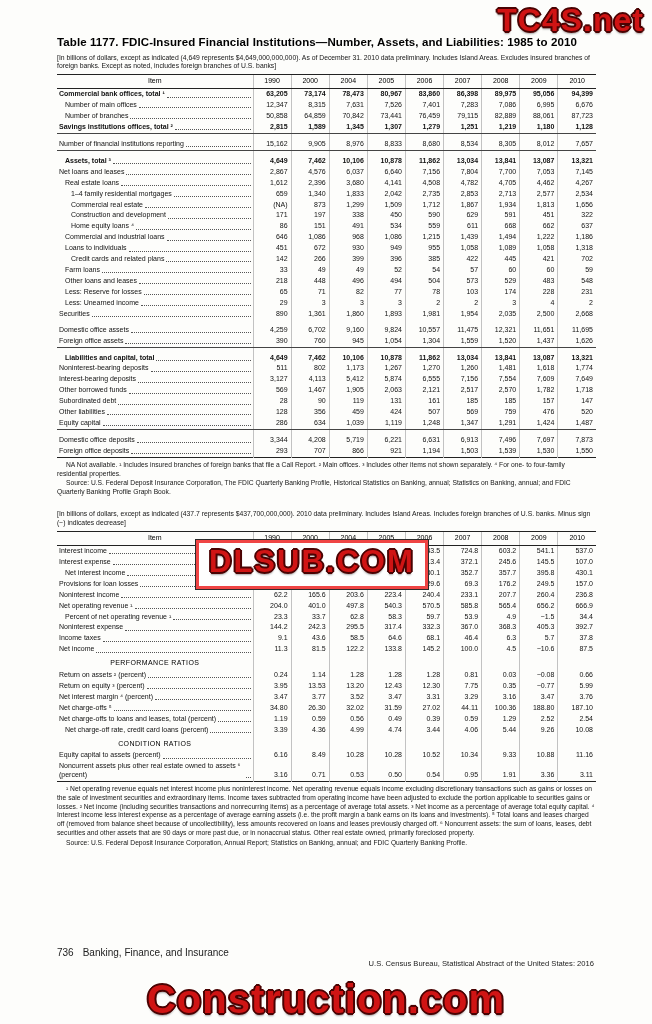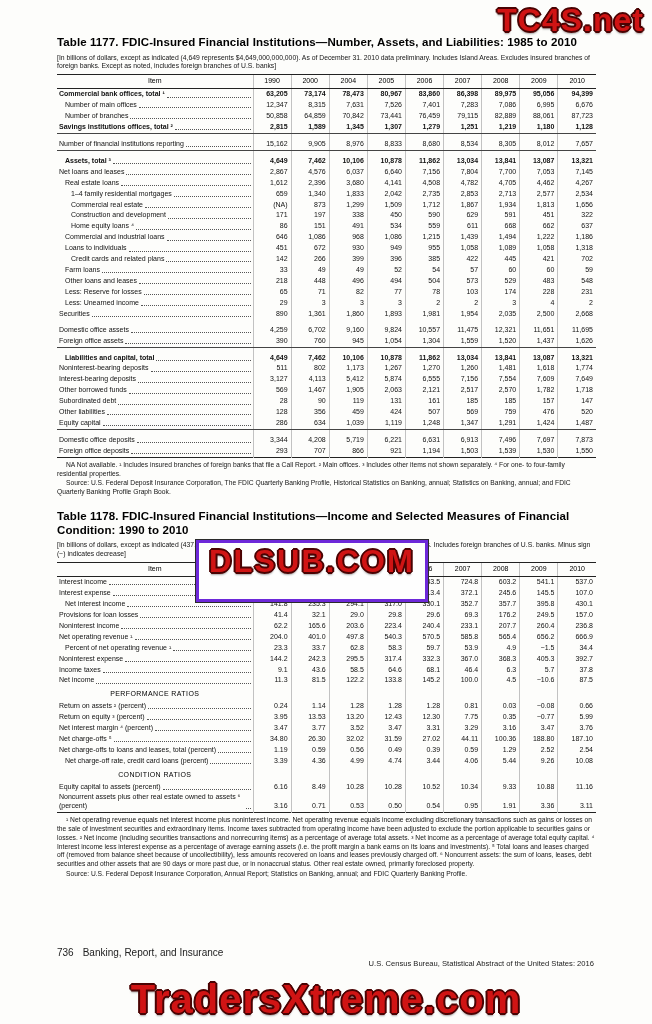--- a/index.html
+++ b/index.html
@@ -43,22 +43,22 @@
   .wm { position:absolute; font-weight:bold; color:#d01414; z-index:10; font-family:"Liberation Sans", sans-serif; }
   .wm-outline {
     text-shadow:
       -2px 0 0 #4a0303, 2px 0 0 #4a0303, 0 -2px 0 #4a0303, 0 2px 0 #4a0303,
       -1px -1px 0 #4a0303, 1px -1px 0 #4a0303, -1px 1px 0 #4a0303, 1px 1px 0 #4a0303,
       0 3px 2px rgba(0,0,0,.35);
   }
   .wm-top { top:2px; right:8px; font-size:32px; letter-spacing:1px; }
   .wm-mid-box {
     position:absolute; left:196px; top:540px; z-index:10;
-    background:#fefefe; border:3px solid #6d28d9; box-shadow:0 0 0 1px #2a2a2a;
-    padding:1px 10px 19px;
+    background:#fefefe; border:3px solid #ef4444; box-shadow:0 0 0 1px #2a2a2a;
+    padding:1px 10px 6px;
   }
   .wm-mid { position:static; font-size:31px; letter-spacing:2px; }
   .wm-bottom { top:977px; left:0; right:0; text-align:center; font-size:40px; letter-spacing:1px; }
 </style>
 </head>
 <body>
 
 <div class="page">
 
   <div class="wm wm-top wm-outline">TC4S.net</div>
@@ -623,21 +623,20 @@
               <td class="val">1,550</td>
             </tr>
           </tbody>
         </table>
       </div>
     <p class="tbl-foot">NA Not available. ¹ Includes insured branches of foreign banks that file a Call Report. ² Main offices. ³ Includes other items not shown separately. ⁴ For one- to four-family residential properties.</p>
     <p class="tbl-src">Source: U.S. Federal Deposit Insurance Corporation, The FDIC Quarterly Banking Profile, Historical Statistics on Banking, annual; Statistics on Banking, annual; and FDIC Quarterly Banking Profile Graph Book.</p>
   </section>
 
   <section class="block-2">
-    <h2 class="tbl-title">Table 1178. FDIC-Insured Financial Institutions—Income and Selected Measures of Financial Condition: 1990 to 2010</h2>
     <p class="tbl-note">[In billions of dollars, except as indicated (437.7 represents $437,700,000,000). 2010 data preliminary. Includes Island Areas. Includes foreign branches of U.S. banks. Minus sign (−) indicates decrease]</p>
     <div>
         <table class="stat-table">
           <colgroup>
             <col style="width: 196px;">
             <col style="width: 38.1111px;">
             <col style="width: 38.1111px;">
             <col style="width: 38.1111px;">
             <col style="width: 38.1111px;">
             <col style="width: 38.1111px;">
@@ -996,19 +995,19 @@
       </div>
     <p class="tbl-foot">¹ Net operating revenue equals net interest income plus noninterest income. Net operating revenue equals income excluding discretionary transactions such as gains or losses on the sale of investment securities and extraordinary items. Income taxes subtracted from operating income have been adjusted to exclude the portion applicable to securities gains or losses. ² Net income (including securities transactions and nonrecurring items) as a percentage of average total assets. ³ Net income as a percentage of average total equity capital. ⁴ Interest income less interest expense as a percentage of average earning assets (i.e. the profit margin a bank earns on its loans and investments). ⁵ Total loans and leases charged off (removed from balance sheet because of uncollectibility), less amounts recovered on loans and leases previously charged off. ⁶ Noncurrent assets: the sum of loans, leases, debt securities and other assets that are 90 days or more past due, or in nonaccrual status. Other real estate owned, primarily foreclosed property.</p>
     <p class="tbl-src">Source: U.S. Federal Deposit Insurance Corporation, Annual Report; Statistics on Banking, annual; and FDIC Quarterly Banking Profile.</p>
   </section>
 
   <div class="wm-mid-box">
     <span class="wm wm-mid wm-outline">DLSUB.COM</span>
   </div>
 
   <div class="footer-left">
-    <span class="pagenum">736</span><span>Banking, Report, and Insurance</span>
+    <span class="pagenum">736</span><span>Banking, Finance, and Insurance</span>
   </div>
   <div class="footer-census">U.S. Census Bureau, Statistical Abstract of the United States: 2016</div>
 
-  <div class="wm wm-bottom wm-outline">TradersXtreme.com</div>
+  <div class="wm wm-bottom wm-outline">Construction.com</div>
 
 </div>
 
 </body></html>

